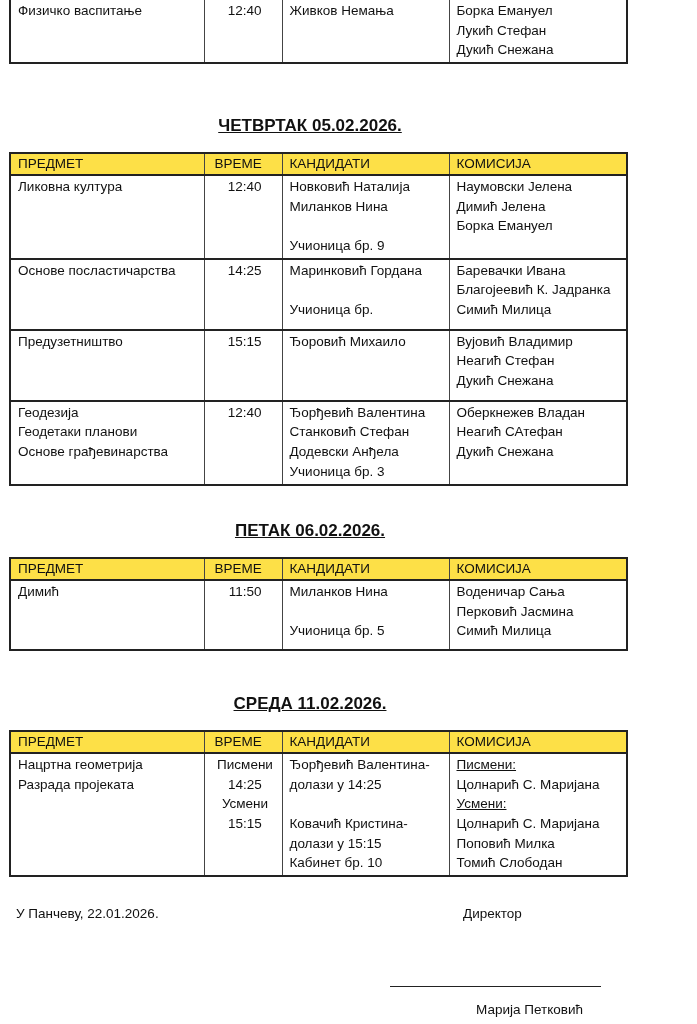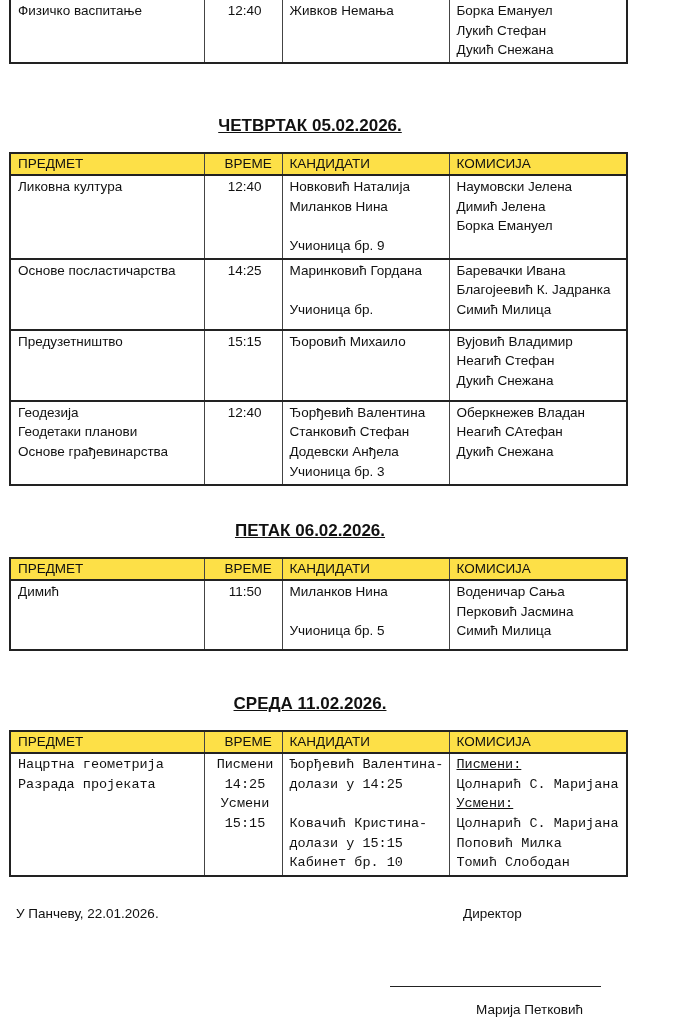--- a/index.html
+++ b/index.html
@@ -19,21 +19,21 @@
   .tbl col.c4 { width:178px; }
   .tbl td, .tbl th {
     border-left:1px solid #444; border-right:1px solid #444;
     vertical-align:top; padding:1px 6px 2px 7px; line-height:19.7px;
     font-weight:normal; text-align:left; white-space:nowrap; overflow:hidden;
   }
   .tbl th {
     background:#fde047; border-bottom:2px solid #222; height:18px; line-height:18px;
     padding-top:1px; padding-bottom:1px; text-align:left;
   }
-  .tbl th.time { padding-left:20px; }
+  .tbl th.time { padding-left:10px; }
   .tbl tr.row td { border-bottom:2px solid #222; }
   .tbl tr.row:last-child td { border-bottom:none; }
   .tbl td.time { text-align:right; padding-right:20px; }
   .tbl td.time.center { text-align:center; padding:1px 2px 2px 6px; }
   .line { display:block; height:19.7px; }
   .u { text-decoration:underline; }
   .day-title {
     position:absolute; left:0; width:620px; text-align:center;
     font-weight:bold; font-size:17px; text-decoration:underline;
   }
@@ -200,21 +200,21 @@
     </colgroup>
   <thead>
     <tr>
       <th>ПРЕДМЕТ</th>
       <th class="time">ВРЕМЕ</th>
       <th>КАНДИДАТИ</th>
       <th>КОМИСИЈА</th>
     </tr>
   </thead>
   <tbody>
-    <tr class="row" style="height:118px;font-family:Liberation Mono, monospace;">
+    <tr class="row" style="height:118px;">
       <td>
         <span class="line">Нацртна геометрија</span>
         <span class="line">Разрада пројеката</span>
       </td>
       <td class="time center">
         <span class="line">Писмени</span>
         <span class="line">14:25</span>
         <span class="line">Усмени</span>
         <span class="line">15:15</span>
       </td>

